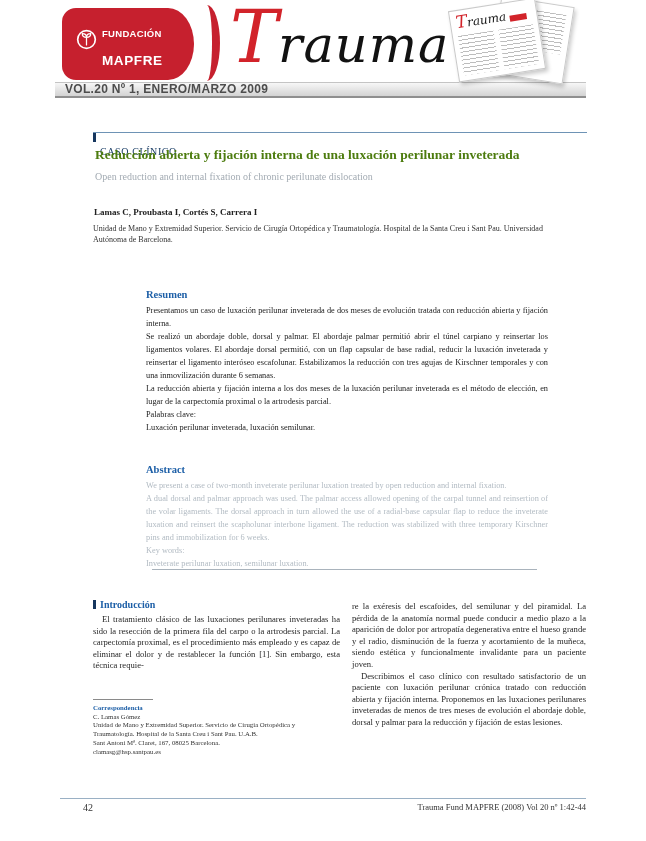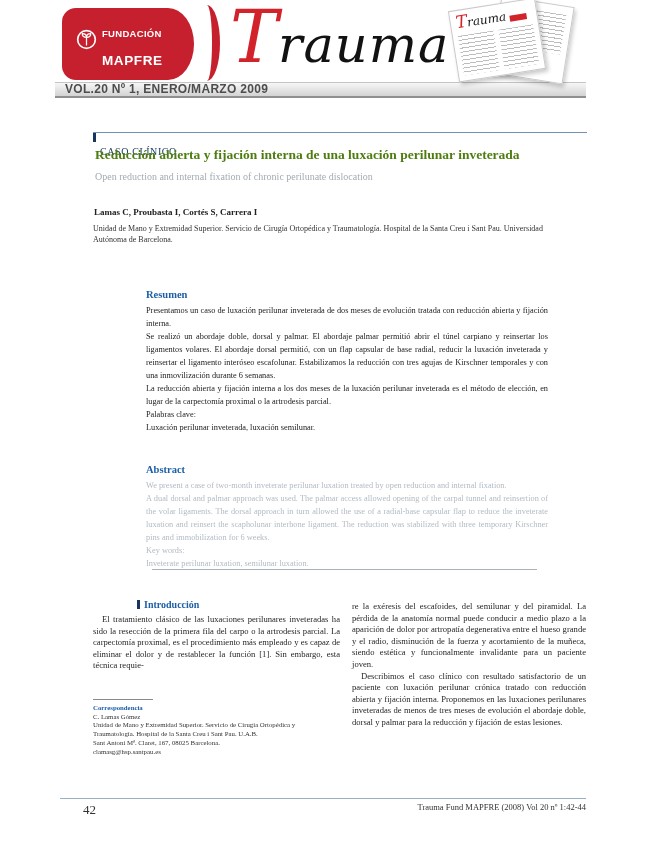--- a/index.html
+++ b/index.html
@@ -63,35 +63,35 @@
   
   .abs-block{position:absolute;left:146px;width:402px;}
   .abs-block .h{font-size:10.5px;font-weight:bold;color:#1d5fa7;margin:0 0 4px 0;}
   .abs-block p{margin:0;font-size:8.3px;line-height:13px;text-align:justify;}
   .abs-block .kw-label{font-weight:normal;}
   .resumen{top:289px;color:#222;}
   .abstract{top:436px;color:#b2bbc3;margin-top:28px;}
   .abstract p{color:#b2bbc3;}
   .abs-divider{position:absolute;left:152px;top:569px;width:385px;height:1px;background:#a9b3bc;}
   
-  .intro-head{position:absolute;left:93px;top:599px;display:flex;align-items:center;margin-left:44px;}
+  .intro-head{position:absolute;left:93px;top:599px;display:flex;align-items:center;}
   .intro-head .vbar{width:3px;height:9px;background:#16365e;margin-right:4px;}
   .intro-head .h{font-size:10px;font-weight:bold;color:#1d5fa7;}
   .col{position:absolute;font-size:8.6px;line-height:11.6px;text-align:justify;color:#262626;}
   .col p{margin:0;}
   .col p.indent{text-indent:9px;}
   .col-left{left:93px;top:614px;width:247px;}
   .col-right{left:352px;top:601px;width:234px;}
   
   .corr-rule{position:absolute;left:93px;top:699px;width:60px;height:1px;background:#8a8a8a;}
   .corr{position:absolute;left:93px;top:704px;width:250px;font-size:6.8px;line-height:8.7px;color:#333;}
   .corr .h{color:#1d5fa7;font-weight:bold;}
   
   .footer-rule{position:absolute;left:60px;top:798px;width:526px;height:1px;background:#9ab0c4;}
-  .pageno{position:absolute;left:83px;top:802px;font-size:13px;color:#333;}
+  .pageno{position:absolute;left:83px;top:802px;font-size:10px;color:#333;}
   .citation{position:absolute;right:60px;top:802px;font-size:8.5px;color:#333;}
 </style>
 </head>
 <body>
 
 <div class="page">
 
   <div>
     <div class="red-band"></div>
     <div class="band-tail"></div>

